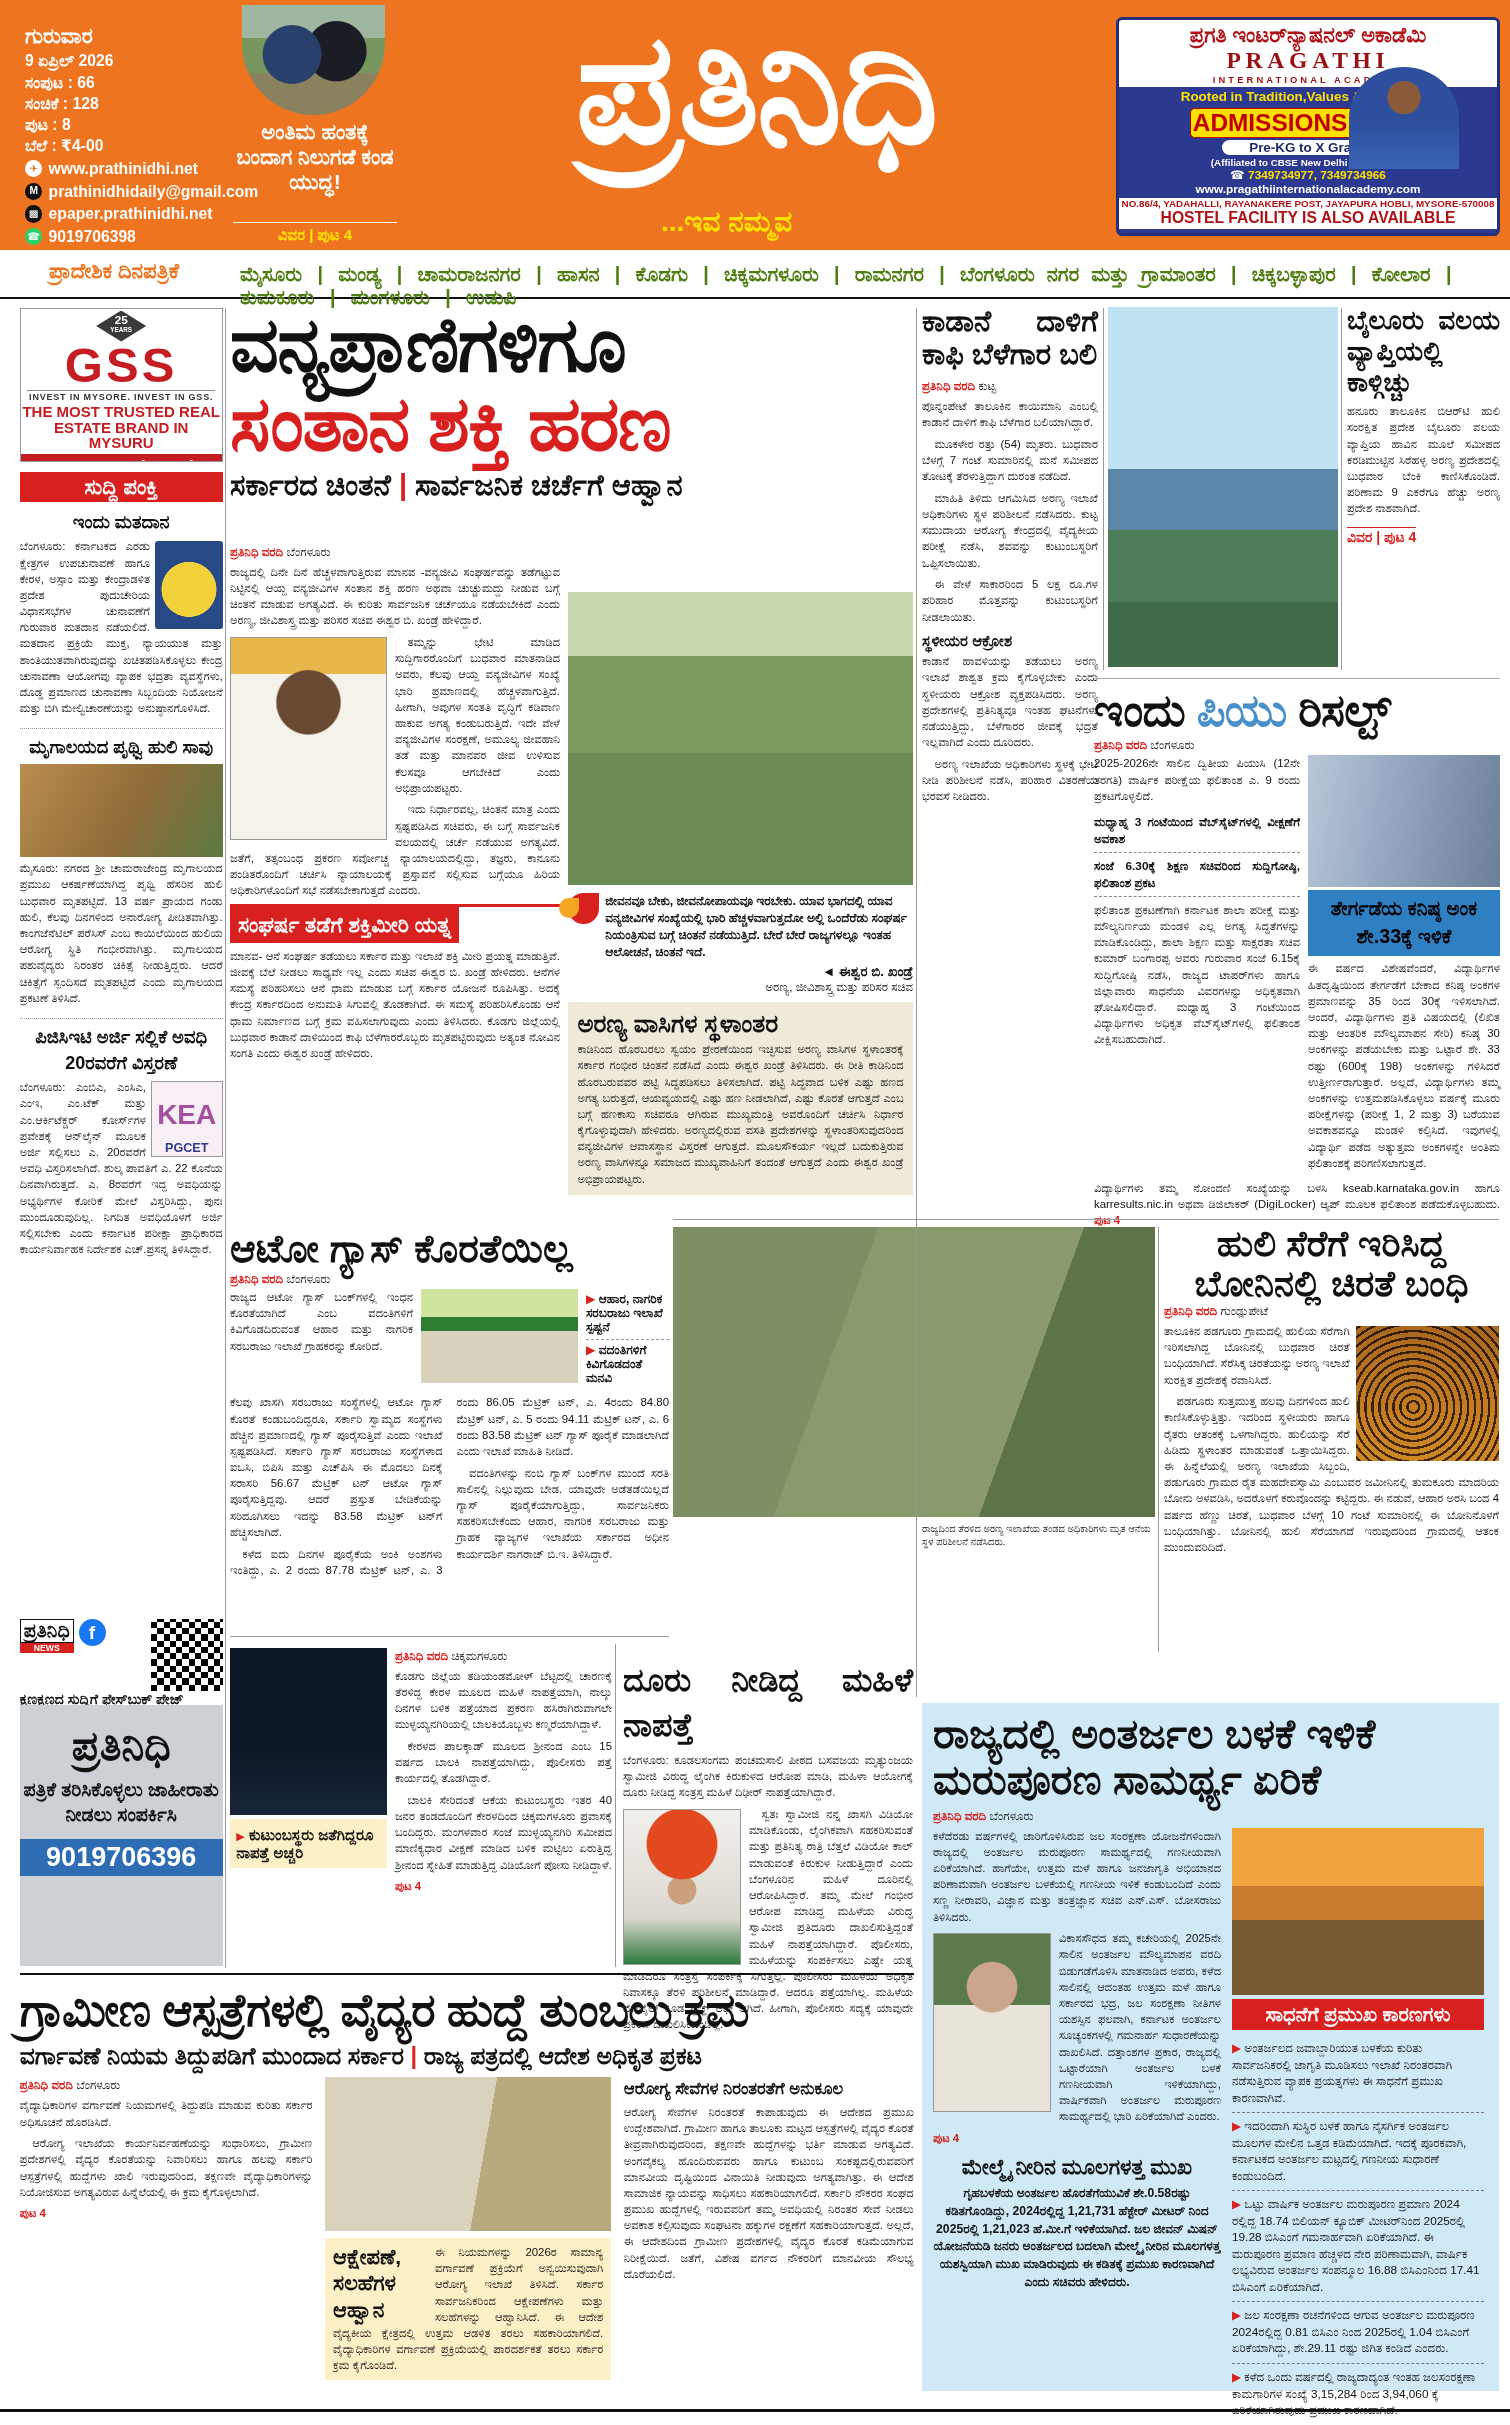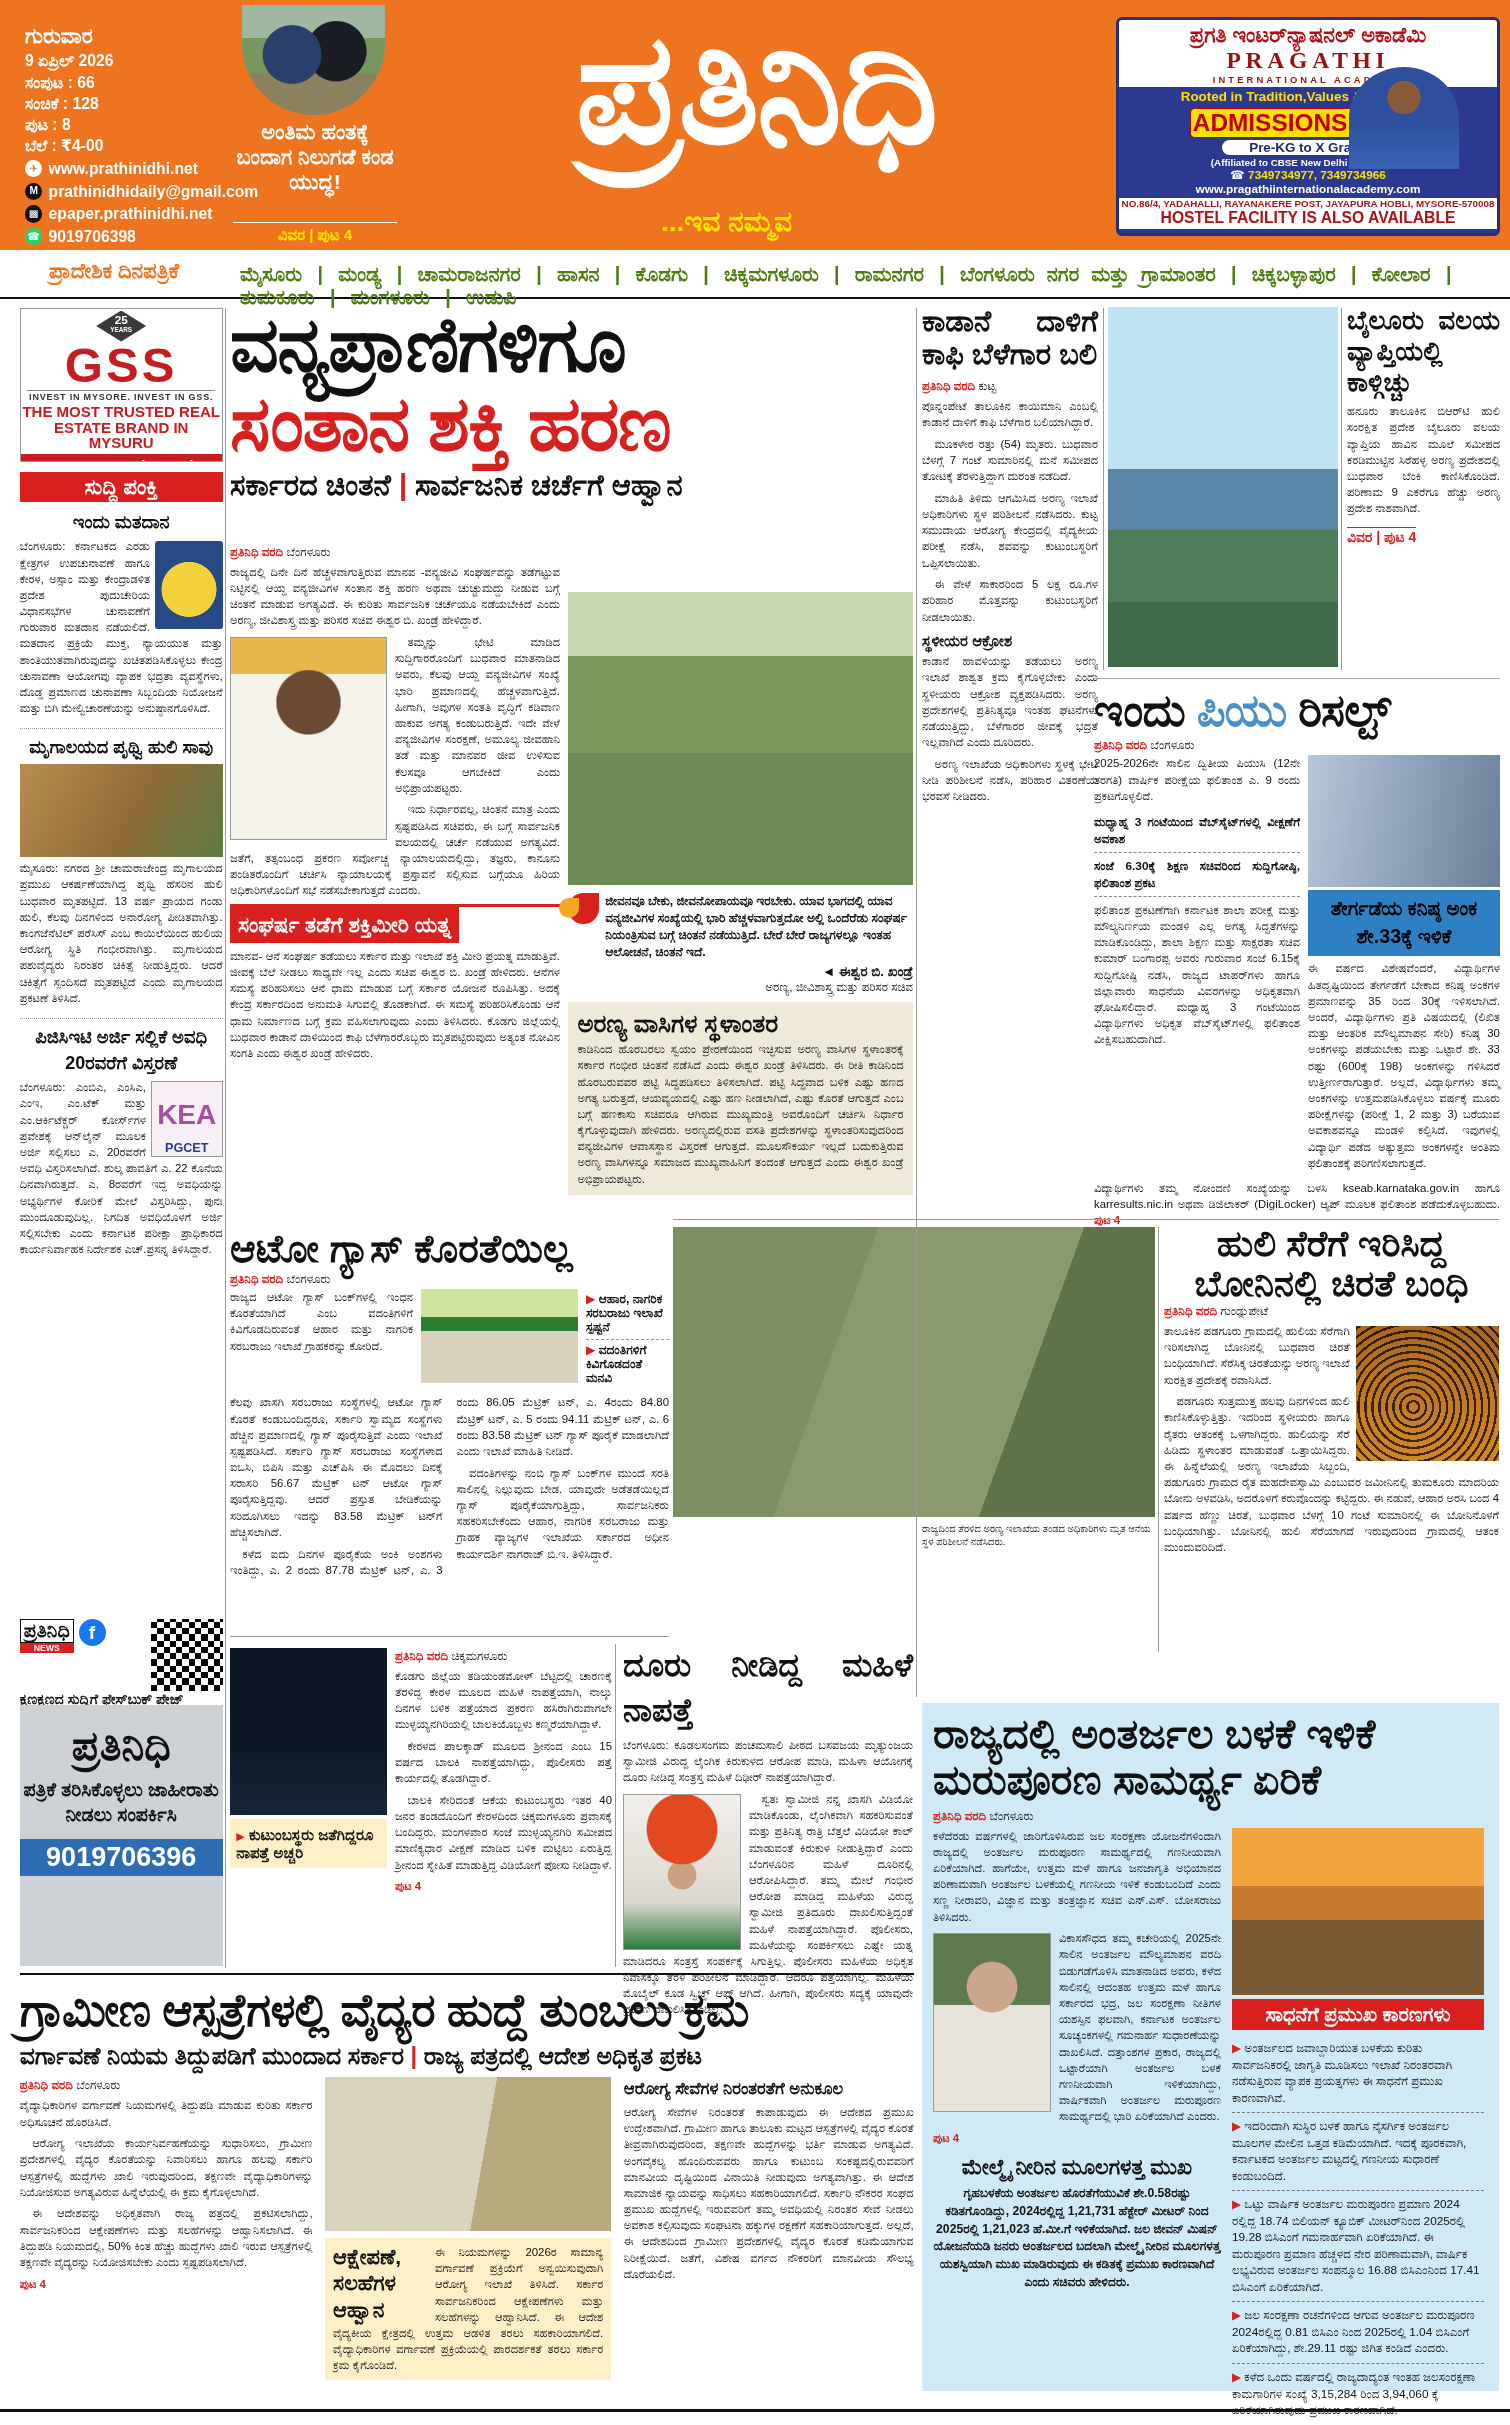--- a/index.html
+++ b/index.html
@@ -184,21 +184,21 @@
 
   
   .girl { left:230px; top:1643px; width:382px; }
   .girl h1 { font-size:34px; font-weight:900; }
   .girl-grid { display:flex; gap:7.9px; margin-top:4.7px; }
   .girlph { width:157px; height:167px; background:linear-gradient(#0d1726 0 60%, #18263a),
             radial-gradient(circle at 30% 40%, #6c7a8a 0 8%, transparent 9%); flex:0 0 157px; }
   .ynote { background:#fdf0c6; font-weight:900; font-size:15px; padding:6.3px; margin-top:4.7px; width:157px; }
   .ynote .tri { font-size:11px; }
   .woman { left:623px; top:1643px; width:290px; }
-  .woman h1 { font-size:32px; font-weight:900; }
+  .woman h1 { font-size:32px; font-weight:900;margin-top:15px; }
   .swami { float:left; width:118px; height:156px; margin:3.1px 7.9px 1.6px 0; border:0.8px solid #999;
            background:radial-gradient(circle at 50% 22%, #e2491f 0 26%, transparent 27%),
                       radial-gradient(circle at 50% 52%, #caa07e 0 14%, transparent 15%), linear-gradient(#f2f0ec,#dcd8d0 70%, #2e7a3c); }
 
   
   .rural { left:19.7px; top:1973px; width:894px; border-top:2.4px solid #111; padding-top:7.9px; }
   .rural h1 { font-size:46px; font-weight:900; letter-spacing:-0.8px; }
   .rural .sub { font-size:23.6px; font-weight:900; margin:4.7px 0 7.9px; }
   .rural .sub .bar { color:#d8201f; }
   .ru-grid { display:flex; gap:12.6px; }
@@ -487,21 +487,20 @@
   </div>
 
   <div class="abs rural">
     <h1>ಗ್ರಾಮೀಣ ಆಸ್ಪತ್ರೆಗಳಲ್ಲಿ ವೈದ್ಯರ ಹುದ್ದೆ ತುಂಬಲು ಕ್ರಮ</h1>
     <div class="sub"><span>ವರ್ಗಾವಣೆ ನಿಯಮ ತಿದ್ದುಪಡಿಗೆ ಮುಂದಾದ ಸರ್ಕಾರ</span> <span class="bar">|</span> <span>ರಾಜ್ಯ ಪತ್ರದಲ್ಲಿ ಆದೇಶ ಅಧಿಕೃತ ಪ್ರಕಟ</span></div>
     <div class="ru-grid">
       <div class="ru-c1 body-txt">
         <div class="byline"><b>ಪ್ರತಿನಿಧಿ ವರದಿ</b> <span>ಬೆಂಗಳೂರು</span></div>
         <p class="noind">ವೈದ್ಯಾಧಿಕಾರಿಗಳ ವರ್ಗಾವಣೆ ನಿಯಮಗಳಲ್ಲಿ ತಿದ್ದುಪಡಿ ಮಾಡುವ ಕುರಿತು ಸರ್ಕಾರ ಅಧಿಸೂಚನೆ ಹೊರಡಿಸಿದೆ.</p>
         <p>ಆರೋಗ್ಯ ಇಲಾಖೆಯ ಕಾರ್ಯನಿರ್ವಹಣೆಯನ್ನು ಸುಧಾರಿಸಲು, ಗ್ರಾಮೀಣ ಪ್ರದೇಶಗಳಲ್ಲಿ ವೈದ್ಯರ ಕೊರತೆಯನ್ನು ನಿವಾರಿಸಲು ಹಾಗೂ ಹಲವು ಸರ್ಕಾರಿ ಆಸ್ಪತ್ರೆಗಳಲ್ಲಿ ಹುದ್ದೆಗಳು ಖಾಲಿ ಇರುವುದರಿಂದ, ತಕ್ಷಣವೇ ವೈದ್ಯಾಧಿಕಾರಿಗಳನ್ನು ನಿಯೋಜಿಸುವ ಅಗತ್ಯವಿರುವ ಹಿನ್ನೆಲೆಯಲ್ಲಿ ಈ ಕ್ರಮ ಕೈಗೊಳ್ಳಲಾಗಿದೆ.</p>
-        <p>ಈ ಆದೇಶವನ್ನು ಅಧಿಕೃತವಾಗಿ ರಾಜ್ಯ ಪತ್ರದಲ್ಲಿ ಪ್ರಕಟಿಸಲಾಗಿದ್ದು, ಸಾರ್ವಜನಿಕರಿಂದ ಆಕ್ಷೇಪಣೆಗಳು ಮತ್ತು ಸಲಹೆಗಳನ್ನು ಆಹ್ವಾನಿಸಲಾಗಿದೆ. ಈ ತಿದ್ದುಪಡಿ ನಿಯಮದಲ್ಲಿ, 50% ಕಿಂತ ಹೆಚ್ಚು ಹುದ್ದೆಗಳು ಖಾಲಿ ಇರುವ ಆಸ್ಪತ್ರೆಗಳಲ್ಲಿ ತಕ್ಷಣವೇ ವೈದ್ಯರನ್ನು ನಿಯೋಜಿಸಬೇಕು ಎಂದು ಸ್ಪಷ್ಟಪಡಿಸಲಾಗಿದೆ.</p>
         <span class="pgref">ಪುಟ 4</span>
       </div>
       <div class="ru-c2">
         <div class="docph"></div>
         <div class="ybox body-txt">
           <div class="lab">ಆಕ್ಷೇಪಣೆ, ಸಲಹೆಗಳ ಆಹ್ವಾನ</div>
           <span>ಈ ನಿಯಮಗಳನ್ನು 2026ರ ಸಾಮಾನ್ಯ ವರ್ಗಾವಣೆ ಪ್ರಕ್ರಿಯೆಗೆ ಅನ್ವಯಿಸುವುದಾಗಿ ಆರೋಗ್ಯ ಇಲಾಖೆ ತಿಳಿಸಿದೆ. ಸರ್ಕಾರ ಸಾರ್ವಜನಿಕರಿಂದ ಆಕ್ಷೇಪಣೆಗಳು ಮತ್ತು ಸಲಹೆಗಳನ್ನು ಆಹ್ವಾನಿಸಿದೆ. ಈ ಆದೇಶ ವೈದ್ಯಕೀಯ ಕ್ಷೇತ್ರದಲ್ಲಿ ಉತ್ತಮ ಆಡಳಿತ ತರಲು ಸಹಕಾರಿಯಾಗಲಿದೆ. ವೈದ್ಯಾಧಿಕಾರಿಗಳ ವರ್ಗಾವಣೆ ಪ್ರಕ್ರಿಯೆಯಲ್ಲಿ ಪಾರದರ್ಶಕತೆ ತರಲು ಸರ್ಕಾರ ಕ್ರಮ ಕೈಗೊಂಡಿದೆ.</span>
         </div>
       </div>
       <div class="ru-c3 body-txt">

